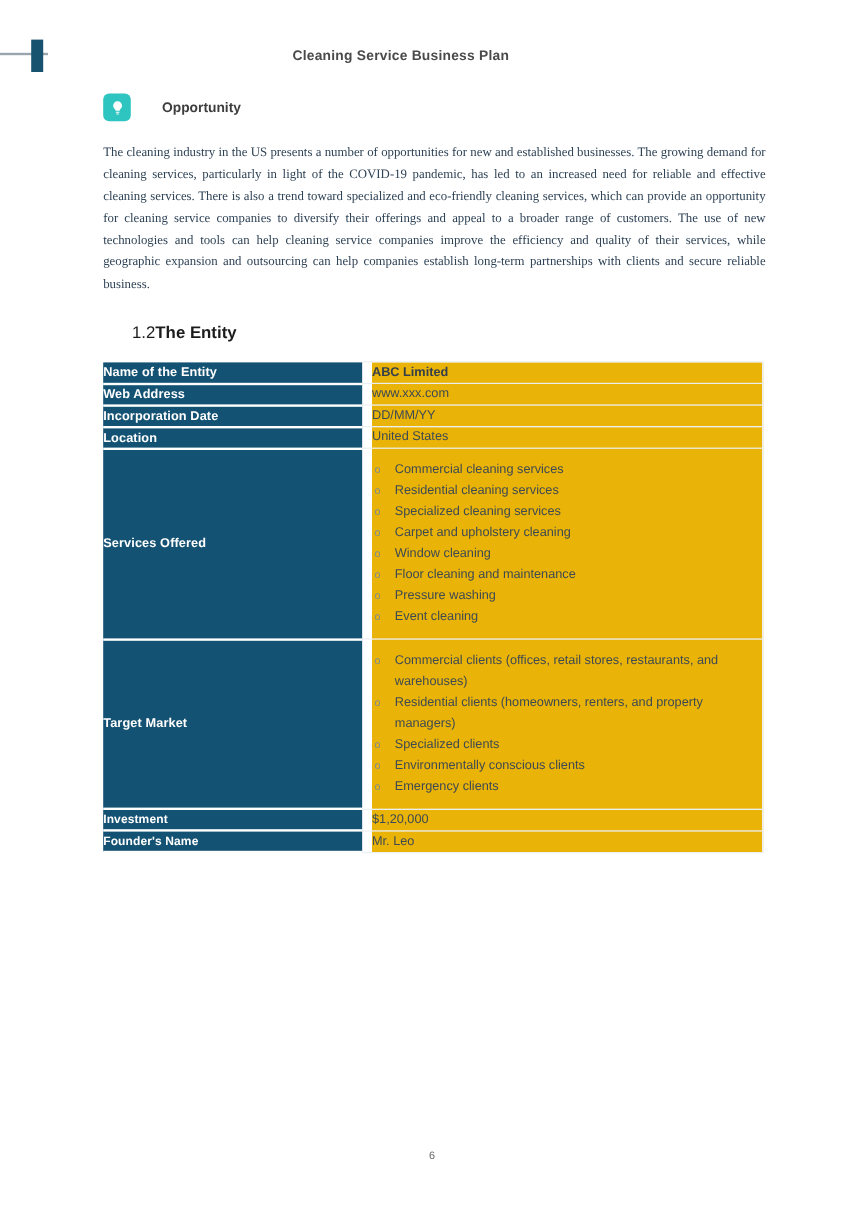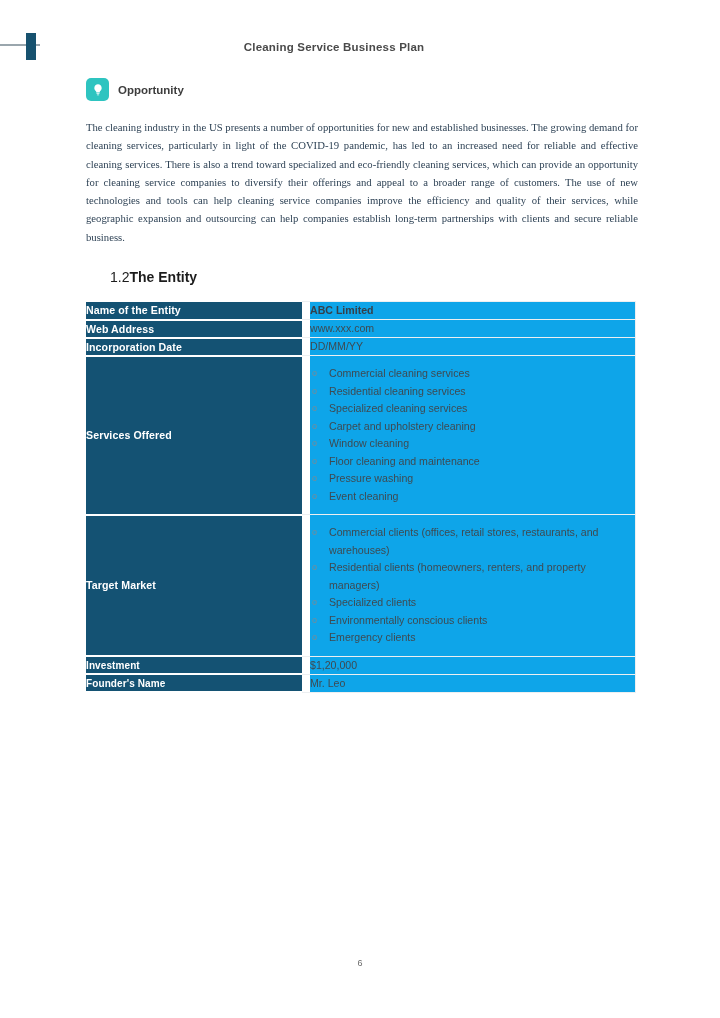--- a/index.html
+++ b/index.html
@@ -52,21 +52,21 @@
     position: absolute;
     left: 86px;
     top: 78px;
     width: 552px;
   }
 
   
   .callout {
     display: flex;
     align-items: center;
-    gap: 9px;
+    gap: 26px;
     margin-bottom: 17px;
   }
   .callout-icon {
     width: 23px;
     height: 23px;
     border-radius: 5px;
     background: #2ec4c0;
     display: flex;
     align-items: center;
     justify-content: center;
@@ -124,21 +124,21 @@
   }
   .cell-label.small {
     font-size: 10px;
   }
   .cell-gap {
     width: 8px;
     background: #ffffff;
     border-bottom: 1px solid #eceff1;
   }
   .cell-value {
-    background: #0ea5e9;
+    background: #eab308;
     color: #3e4a52;
     font-size: 10.6px;
     padding: 14px 8px 14px 10px;
     border-bottom: 1px solid #eceff1;
     border-right: 1px solid #eceff1;
     line-height: 17px;
   }
   .cell-value.bold { font-weight: bold; color: #35404a; }
   .cell-value.list-cell { padding-top: 9px; padding-bottom: 9px; }
 
@@ -214,20 +214,25 @@
         </tr>
         <tr>
           <td class="cell-label">Web Address</td>
           <td class="cell-gap"></td>
           <td class="cell-value">www.xxx.com</td>
         </tr>
         <tr>
           <td class="cell-label">Incorporation Date</td>
           <td class="cell-gap"></td>
           <td class="cell-value">DD/MM/YY</td>
+        </tr>
+        <tr>
+          <td class="cell-label">Location</td>
+          <td class="cell-gap"></td>
+          <td class="cell-value">United States</td>
         </tr>
         <tr>
           <td class="cell-label">Services Offered</td>
           <td class="cell-gap"></td>
           <td class="cell-value list-cell">
             <ul class="bullets">
               <li>Commercial cleaning services</li>
               <li>Residential cleaning services</li>
               <li>Specialized cleaning services</li>
               <li>Carpet and upholstery cleaning</li>

